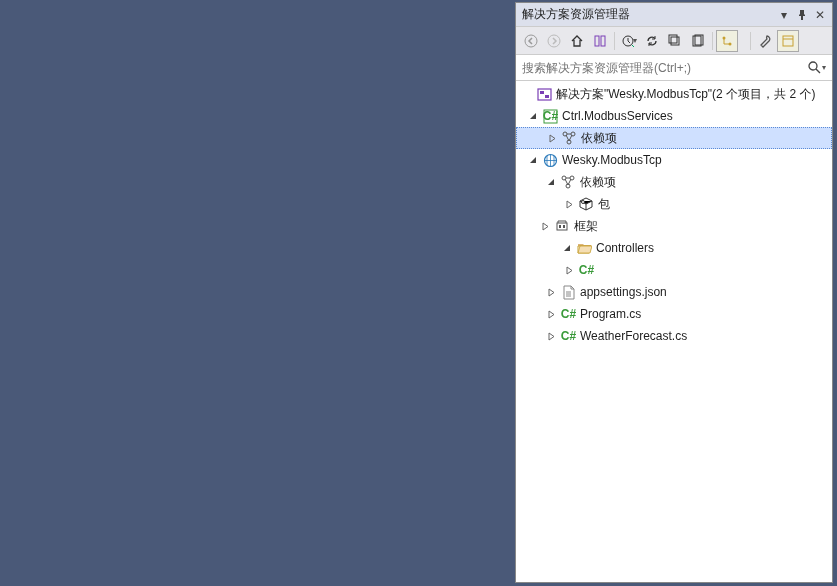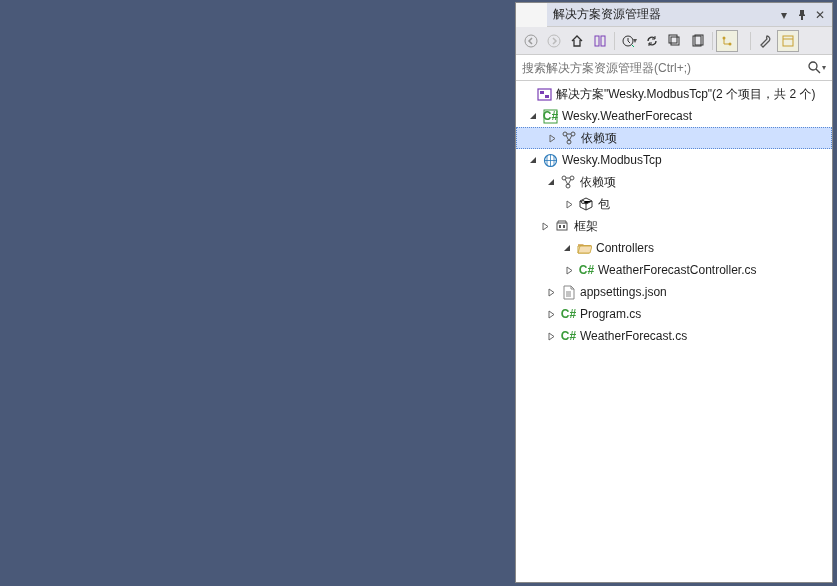--- a/index.html
+++ b/index.html
@@ -1,18 +1,18 @@
 <!DOCTYPE html>
 <html><head>
 <meta charset="utf-8">
 <style>
 * { margin: 0; padding: 0; box-sizing: border-box; font-family: "Microsoft YaHei", "Segoe UI", sans-serif; font-size: 12px; }
 body { width: 837px; height: 586px; background: #4a5978; overflow: hidden; position: relative; }
 .panel { position: absolute; right: 4px; top: 2px; width: 318px; height: 581px; background: #f5f5f5; border: 1px solid #888; }
-.panel-title { height: 24px; background: #dce0ec; display: flex; align-items: center; padding: 0 4px; border-bottom: 1px solid #ccc; margin-left: 31px; }
+.panel-title { height: 24px; background: #dce0ec; display: flex; align-items: center; padding: 0 4px; border-bottom: 1px solid #ccc; }
 .panel-title-text { flex: 1; color: #1e1e1e; padding-left: 2px; }
 .panel-title-btns { display: flex; gap: 2px; }
 .panel-title-btns span { width: 16px; height: 16px; display: flex; align-items: center; justify-content: center; cursor: pointer; color: #444; }
 .toolbar { height: 28px; background: #e8e8ec; border-bottom: 1px solid #ccc; display: flex; align-items: center; padding: 0 4px; gap: 1px; }
 .tb-btn { width: 22px; height: 22px; display: flex; align-items: center; justify-content: center; cursor: pointer; border: 1px solid transparent; }
 .tb-sep { width: 1px; height: 18px; background: #ccc; margin: 0 2px; }
 .tb-btn.boxed { border: 1px solid #aaa; background: #f0f0e0; }
 .search-row { height: 26px; background: #fff; border-bottom: 1px solid #ccc; display: flex; align-items: center; padding: 0 6px; }
 .search-inp { flex: 1; border: none; outline: none; height: 22px; color: #000000; background: transparent; }
 .search-icon { width: 18px; height: 18px; display: flex; align-items: center; justify-content: center; color: #555; cursor: pointer; }
@@ -148,21 +148,21 @@
           <svg viewBox="0 0 9 9">
             <path d="M1 7L7 1V7z" fill="#444"></path>
           </svg>
         </span>
       <span class="icon-slot">
           <svg width="15" height="15" viewBox="0 0 15 15">
             <rect x="1" y="1" width="13" height="13" fill="none" stroke="#3a9a3a"></rect>
             <text x="7.5" y="11" text-anchor="middle" font-size="9" fill="#3a9a3a" font-weight="bold">C#</text>
           </svg>
         </span>
-      <span class="tree-label">Wesky.WeatherForecast</span>
+      <span class="tree-label">Ctrl.ModbusServices</span>
     </div>
 
     <div class="tree-row selected" style="padding-left:28px">
       <span class="expander">
           <svg viewBox="0 0 9 9">
             <path d="M2 1l5 3.5L2 8z" fill="none" stroke="#666"></path>
           </svg>
         </span>
       <span class="icon-slot">
           <svg width="14" height="14" viewBox="0 0 14 14">
@@ -263,21 +263,20 @@
       <span class="expander">
           <svg viewBox="0 0 9 9">
             <path d="M2 1l5 3.5L2 8z" fill="none" stroke="#666"></path>
           </svg>
         </span>
       <span class="icon-slot">
           <svg width="15" height="15" viewBox="0 0 15 15">
             <text x="7.5" y="11" text-anchor="middle" font-size="9" fill="#3a9a3a" font-weight="bold">C#</text>
           </svg>
         </span>
-      <span class="tree-label">WeatherForecastController.cs</span>
     </div>
 
     <div class="tree-row" style="padding-left:28px">
       <span class="expander">
           <svg viewBox="0 0 9 9">
             <path d="M2 1l5 3.5L2 8z" fill="none" stroke="#666"></path>
           </svg>
         </span>
       <span class="icon-slot">
           <svg width="13" height="15" viewBox="0 0 13 15">

